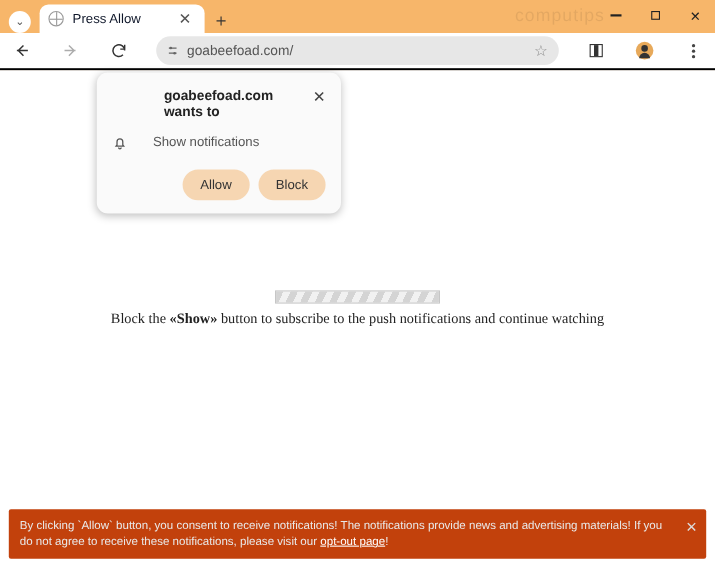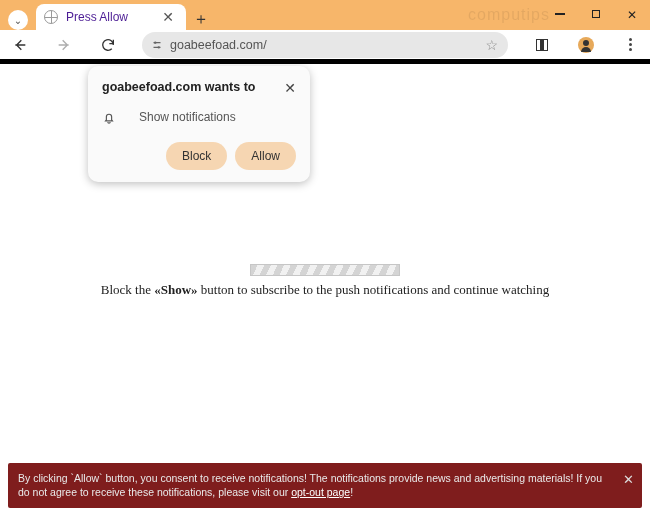--- a/index.html
+++ b/index.html
@@ -42,21 +42,21 @@
     margin-right: 8px;
     position: relative;
   }
   .favicon::before, .favicon::after {
     content:"";
     position:absolute;
     background:#9a9a9a;
   }
   .favicon::before { left:0; right:0; height:1px; top:50%; }
   .favicon::after  { top:0; bottom:0; width:1px; left:50%; }
-  .tab-title { font-size: 12px; color: #4c1d95; flex: 1; }
+  .tab-title { font-size: 12px; color: #0f172a; flex: 1; }
   .tab-close { font-size: 14px; color: #555; padding: 0 2px; cursor: pointer; }
   .new-tab {
     width: 22px; height: 22px;
     display: flex; align-items: center; justify-content: center;
     font-size: 16px; color: #333;
     margin-left: 4px;
     cursor: pointer;
   }
   .watermark {
     position: absolute; right: 100px; top: 6px;
@@ -77,21 +77,21 @@
   .win-min { width: 10px; height: 1.5px; background: #222; }
   .win-x::before { content:"✕"; font-size:12px; }
 
   .toolbar {
     height: 34px;
     background: #fff;
     display: flex;
     align-items: center;
     padding: 0 6px;
     gap: 16px;
-    border-bottom: 5px solid #000000;
+    border-bottom: 2px solid #000000;
   }
   .icon-btn {
     width: 28px; height: 28px;
     display: flex; align-items: center; justify-content: center;
     border-radius: 50%;
     cursor: pointer;
     color: #444;
   }
   .icon-btn svg { width: 16px; height: 16px; }
   .url-bar {
@@ -128,21 +128,21 @@
     position: absolute;
     left: 88px; top: 2px;
     width: 222px;
     background: #fafafa;
     border-radius: 10px;
     box-shadow: 0 2px 8px rgba(0,0,0,0.25);
     padding: 14px 14px 12px 14px;
     font-size: 12.5px;
     color: #222;
   }
-  .perm-head { display:flex; justify-content:space-between; align-items:flex-start; }
+  .perm-head { display:flex; justify-content:space-between; align-items:flex-start;margin-left:47px; }
   .perm-title { font-weight: 600; }
   .perm-close { font-size: 14px; cursor:pointer; color:#444; }
   .perm-row { display:flex; align-items:center; gap:25px; margin-top:14px; color:#555; font-size:12px; }
   .bell { width:12px; height:12px; position:relative; }
   .bell svg { width:14px; height:14px; }
   .perm-actions { display:flex; justify-content:flex-end; gap:8px; margin-top:18px; }
   .perm-btn {
     background:#f6d6b2; border:none;
     padding: 7px 16px; border-radius: 16px;
     font-size:12px; color:#333; cursor:pointer;
@@ -160,21 +160,21 @@
     left:0; right:0; top:218px;
     text-align:center;
     font-family: Georgia, serif;
     font-size:13px; color:#222;
   }
   .msg .strong { font-weight:bold; }
 
   .consent {
     position:absolute;
     left:8px; right:8px; bottom:8px;
-    background:#7f1d1d;
+    background:#c2410c;
     color:#e9e9e9;
     font-size:10.5px;
     padding:8px 30px 8px 10px;
     border-radius:2px;
     line-height:1.4;
   }
   .consent a { color:#fff; text-decoration:underline; cursor:pointer; }
   .consent-close {
     position:absolute; right:8px; top:8px;
     color:#ddd; font-size:13px; cursor:pointer;
@@ -260,22 +260,22 @@
     </div>
     <div class="perm-row">
       <span class="bell">
         <svg viewBox="0 0 24 24">
             <path fill="none" stroke="#555" stroke-width="2" d="M6 17h12l-1.5-2V10a4.5 4.5 0 00-9 0v5L6 17zM10 19a2 2 0 004 0"></path>
           </svg>
       </span>
       <span>Show notifications</span>
     </div>
     <div class="perm-actions">
+      <button class="perm-btn">Allow</button>
       <button class="perm-btn">Block</button>
-      <button class="perm-btn">Allow</button>
     </div>
   </div>
 
   <div class="loader"></div>
   <div class="msg">
     <span>Block the </span><span class="strong">«Show»</span><span> button to subscribe to the push notifications and continue watching</span>
   </div>
 
   <div class="consent">
     <span>By clicking `Allow` button, you consent to receive notifications! The notifications provide news and advertising materials! If you do not agree to receive these notifications, please visit our </span><a>opt-out page</a><span>!</span>

